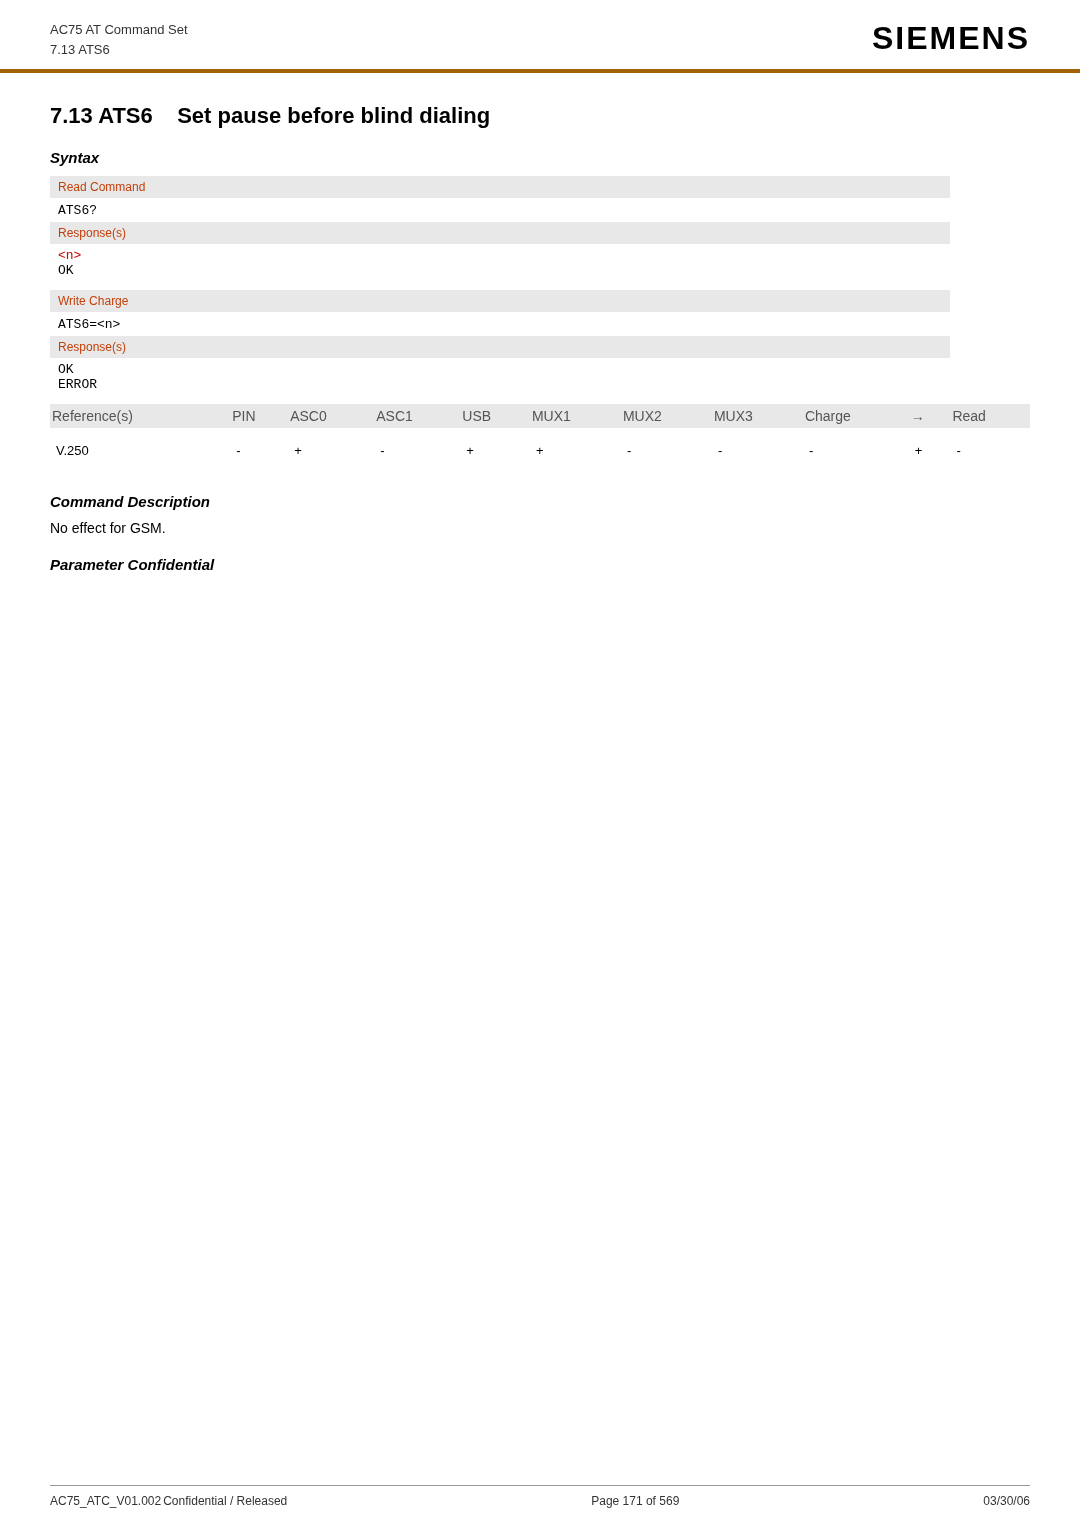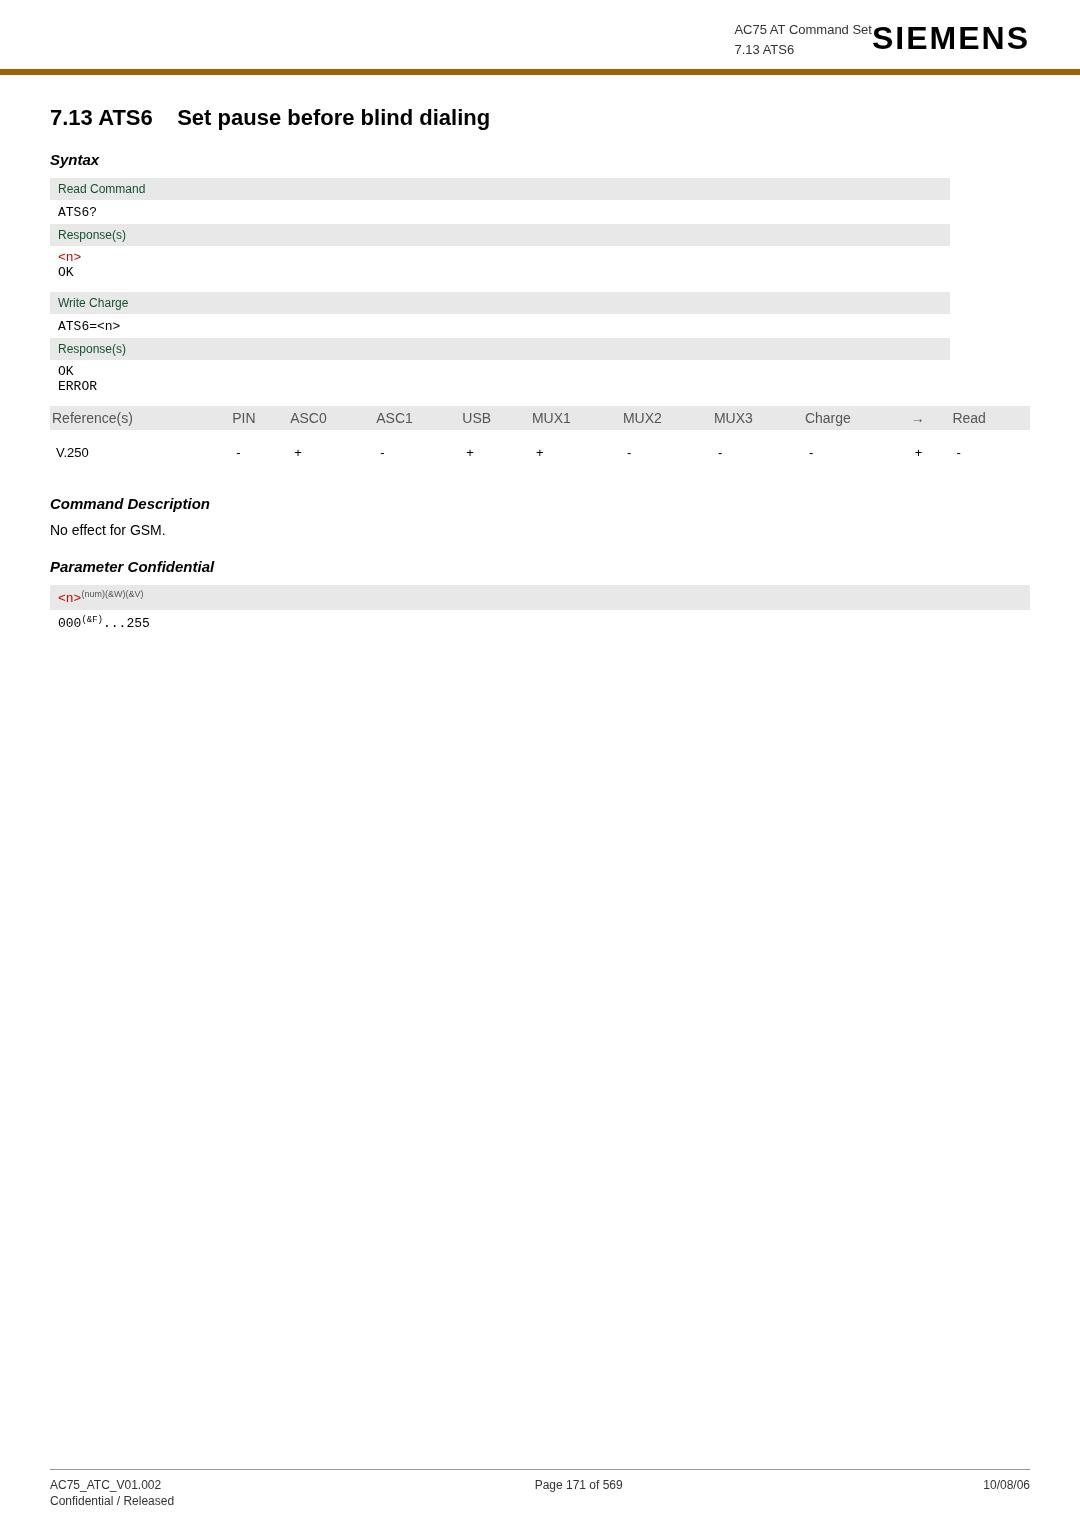--- a/index.html
+++ b/index.html
@@ -21,23 +21,23 @@
     .page-container {
       width: 1080px;
       min-height: 1528px;
       padding: 0;
       position: relative;
     }
 
     
     .header {
       padding: 20px 50px 10px 50px;
-      border-bottom: 6px solid #a16207;
+      border-bottom: 4px solid #a16207;
       display: flex;
-      justify-content: flex-end;
+      justify-content: space-between;
       align-items: flex-start;
     }
 
     .header-left {
       font-size: 13px;
       color: #333;
       line-height: 1.5;
     }
 
     .header-right {
@@ -80,21 +80,21 @@
       font-size: 13px;
     }
 
     .command-table td {
       padding: 4px 8px;
       vertical-align: top;
     }
 
     .row-label {
       background-color: #e8e8e8;
-      color: #14532d;
+      color: #c2410c;
       font-size: 12px;
       padding: 4px 8px;
     }
 
     .row-content {
       background-color: #fff;
       padding: 4px 8px 8px 8px;
     }
 
     .cmd-text {
@@ -173,22 +173,23 @@
       border-top: 1px solid #999;
       padding-top: 8px;
       display: flex;
       justify-content: space-between;
       font-size: 12px;
       color: #333;
     }
 
     .footer-left {
       display: flex;
-      flex-direction: column;
+      flex-direction: row;
       gap: 2px;
+      align-items: center;
     }
   </style>
 </head>
 <body>
 
 <div class="page-container">
 
   <div class="header">
     <div class="header-left">
       <div>AC75 AT Command Set</div>
@@ -284,40 +285,26 @@
     </tbody>
       </table>
 
     <div class="cmd-desc">
       <div class="subsection-heading">Command Description</div>
       <p>No effect for GSM.</p>
     </div>
 
     <div class="param-desc">
       <div class="subsection-heading">Parameter Confidential</div>
-      <table class="param-table">
-        <tbody>
-            <tr class="param-label-row">
-          <td>
-            <span class="cmd-text-angle">&lt;n&gt;</span><span class="superscript">(num)(&amp;W)(&amp;V)</span>
-          </td>
-        </tr>
-        <tr class="param-value-row">
-          <td>
-            <span class="cmd-text">000</span><span class="superscript cmd-text">(&amp;F)</span><span class="cmd-text">...255</span>
-          </td>
-        </tr>
-      </tbody>
-        </table>
     </div>
 
   </div>
 
   <div class="footer">
     <div class="footer-left">
       <span>AC75_ATC_V01.002</span>
       <span>Confidential / Released</span>
     </div>
     <div>Page 171 of 569</div>
-    <div>10/08/06</div>
+    <div>03/30/06</div>
   </div>
 
 </div>
 
 </body></html>

